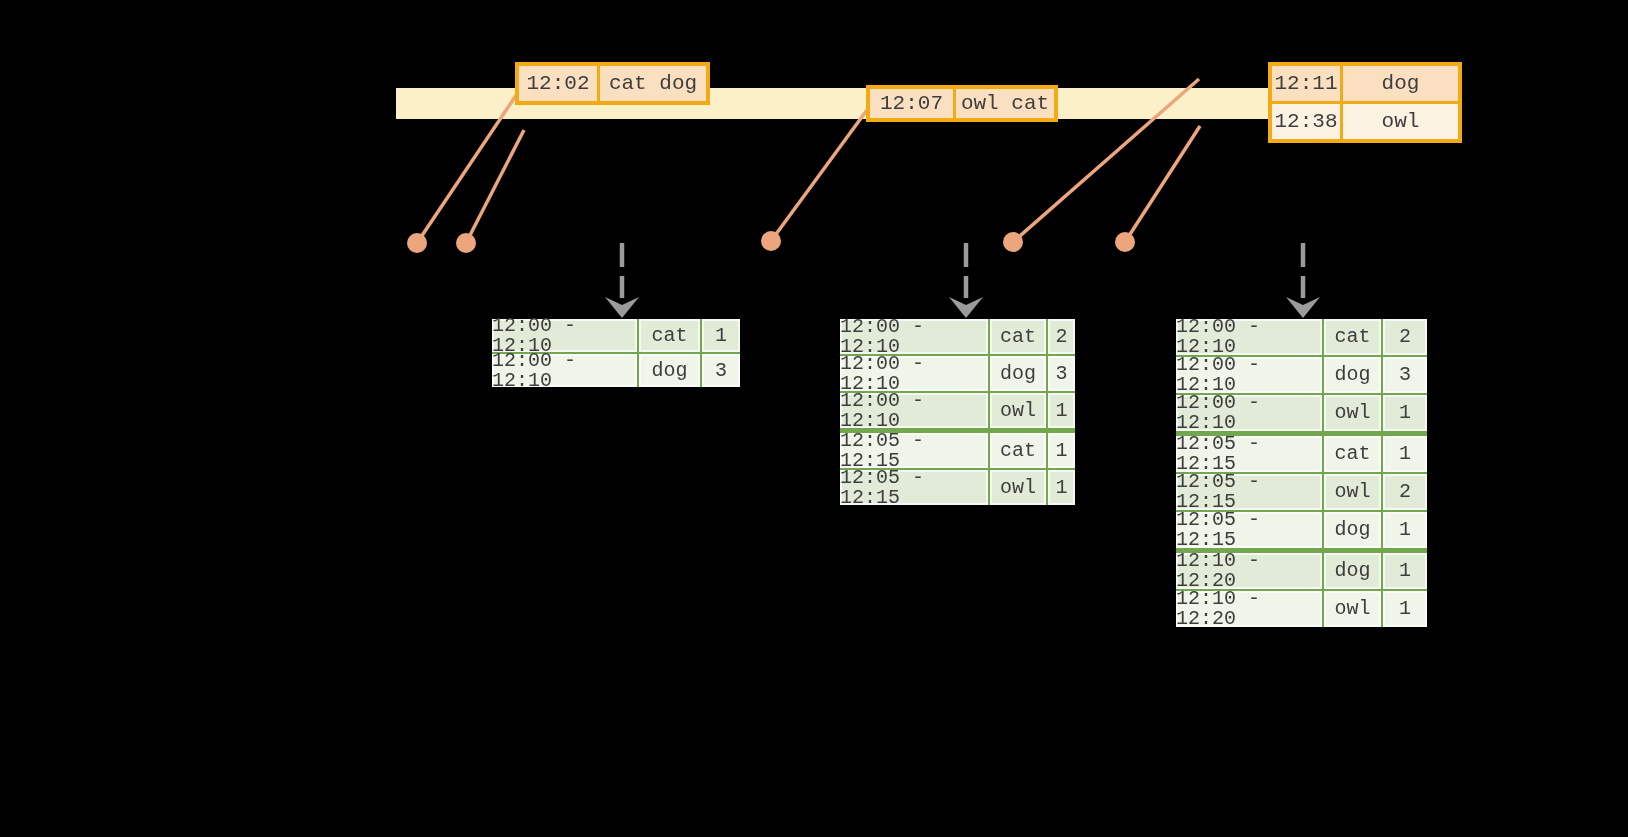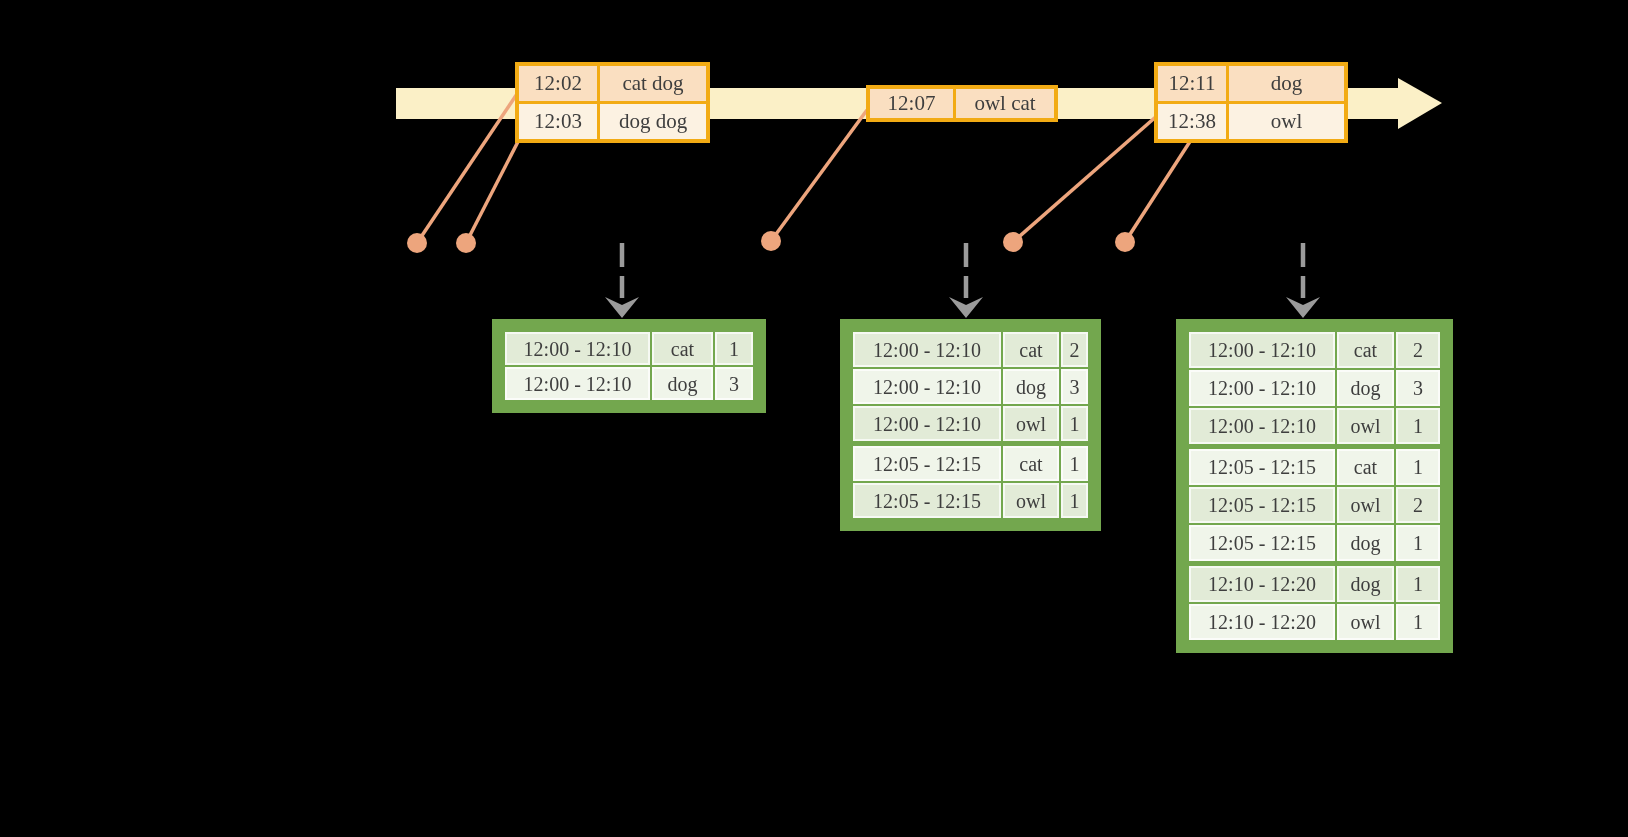--- a/index.html
+++ b/index.html
@@ -1,37 +1,37 @@
 <!DOCTYPE html>
 <html><head>
 <meta charset="utf-8">
 <style>
   html,body{margin:0;padding:0;background:#000;}
   .stage{
     position:relative;width:1628px;height:837px;background:#000;overflow:hidden;
-    font-family:Liberation Serif, serif;color:#3e3e3e;border-radius:23px;
+    font-family:Liberation Mono, monospace;color:#3e3e3e;border-radius:23px;
   }
   .layer{position:absolute;left:0;top:0;}
 
   
   .etable{
     position:absolute;background:#F2AB14;padding:4px;
     display:flex;flex-direction:column;gap:3px;box-sizing:border-box;
   }
   .erow{display:flex;gap:3px;height:var(--rh);}
   .ecell{display:flex;align-items:center;justify-content:center;
     font-size:21px;line-height:1;}
   .etime{width:var(--c1);}
   .ewords{width:var(--c2);}
   .erow.peach .ecell{background:#FADFC1;}
   .erow.cream .ecell{background:#FCF2E2;}
 
   
   .rtable{
-    position:absolute;background:#73A74E;padding:13px;
+    position:absolute;background:#73A74E;padding:0;
     display:flex;flex-direction:column;gap:2px;box-sizing:border-box;
   }
   .rrow{display:flex;gap:2px;height:var(--rh);}
   .rrow.group-break{margin-top:3px;}
   .rcell{display:flex;align-items:center;justify-content:center;
     font-size:20px;line-height:1;box-shadow:inset 0 0 0 2px rgba(255,255,255,.7);}
   .rc-time{width:var(--c1);}
   .rc-word{width:var(--c2);text-align:right;}
   .rc-count{width:var(--c3);}
   .rrow.sage .rcell{background:#E2EBD7;}
@@ -73,32 +73,28 @@
       <path d="M949,297 L966,318 L983,297 L966,305 Z"></path>
       <path d="M1286,297 L1303,318 L1320,297 L1303,305 Z"></path>
     </g>
   </svg>
 
   <div class="etable" style="left:515px;top:62px;--c1:78px;--c2:106px;--rh:35px">
       <div class="erow peach">
         <div class="ecell etime">12:02</div>
         <div class="ecell ewords">cat dog</div>
       </div>
-      <div class="erow cream">
-        <div class="ecell etime">12:03</div>
-        <div class="ecell ewords">dog dog</div>
-      </div>
     </div>
   <div class="etable" style="left:866px;top:85px;--c1:83px;--c2:98px;--rh:29px">
       <div class="erow peach">
         <div class="ecell etime">12:07</div>
         <div class="ecell ewords">owl cat</div>
       </div>
     </div>
-  <div class="etable" style="left:1154px;top:62px;--c1:68px;--c2:115px;--rh:35px">
+  <div class="etable" style="left:1268px;top:62px;--c1:68px;--c2:115px;--rh:35px">
       <div class="erow peach">
         <div class="ecell etime">12:11</div>
         <div class="ecell ewords">dog</div>
       </div>
       <div class="erow cream">
         <div class="ecell etime">12:38</div>
         <div class="ecell ewords">owl</div>
       </div>
     </div>
 

